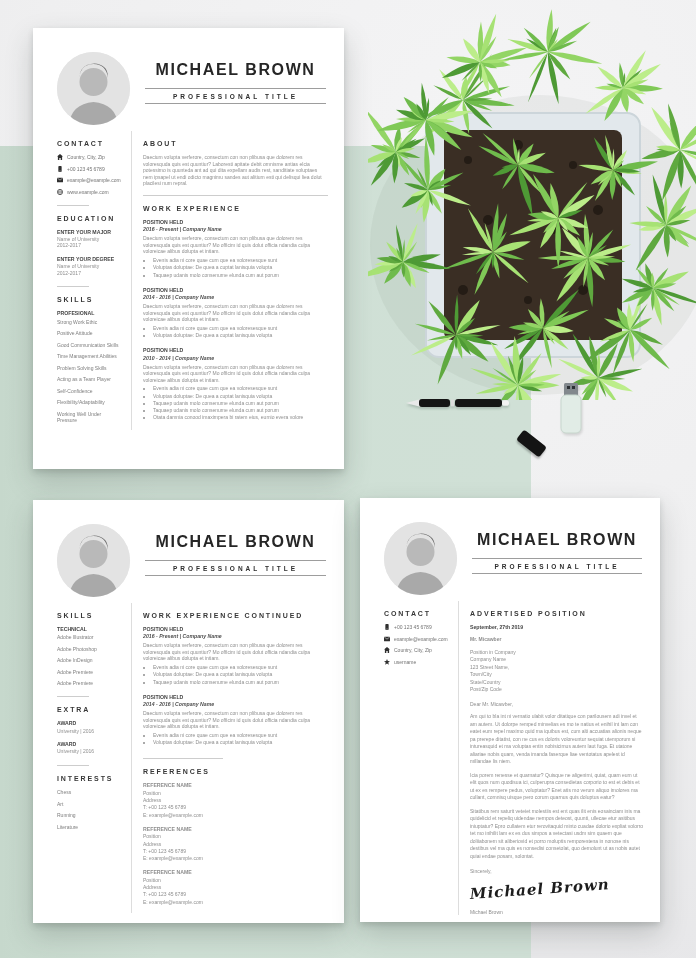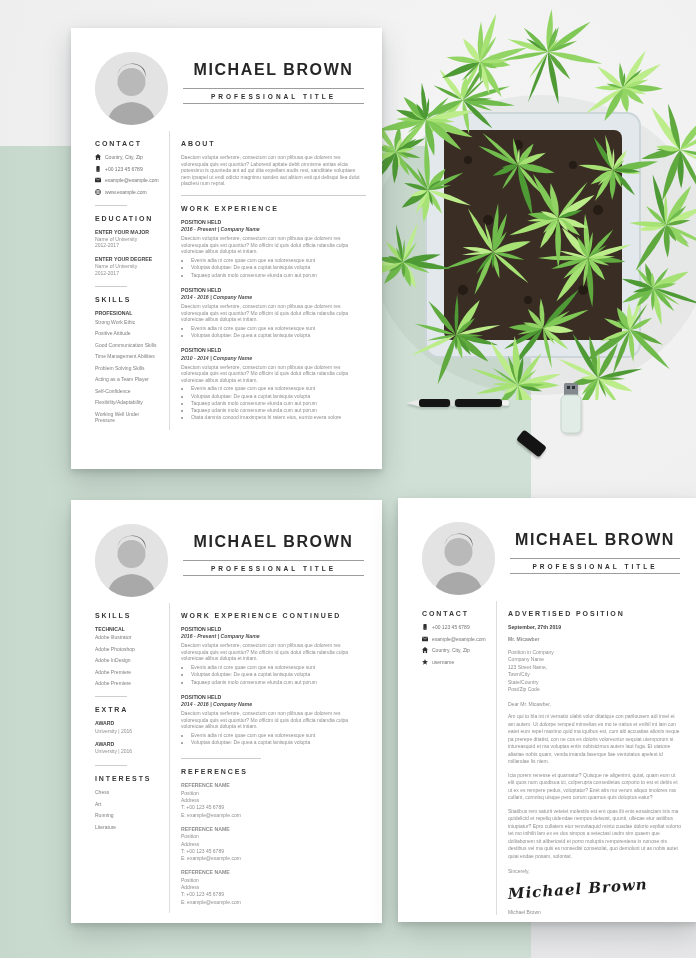--- a/index.html
+++ b/index.html
@@ -4,21 +4,21 @@
 <style>
   * { margin:0; padding:0; box-sizing:border-box; }
   html,body { width:696px; height:958px; }
   body { font-family:"Liberation Sans", sans-serif; background:#ededee; }
   .stage { position:relative; width:696px; height:958px; overflow:hidden;
            background:radial-gradient(120% 90% at 70% 15%, #f4f4f5 0%, #efeff0 55%, #e7e7e9 100%); }
   .mint-panel { position:absolute; left:0; top:146px; width:531px; height:812px;
                 background:linear-gradient(90deg,#c6d8cc 0%, #cfe0d5 30%, #d0e0d6 100%); }
 
   
-  .page { position:absolute; background:#fff; box-shadow:0 3px 6px rgba(50,60,55,.18), 0 12px 26px rgba(50,60,55,.22);margin-left:38px; }
+  .page { position:absolute; background:#fff; box-shadow:0 3px 6px rgba(50,60,55,.18), 0 12px 26px rgba(50,60,55,.22); }
   #page1 { left:33px; top:28px;  width:311px; height:441px; }
   #page2 { left:33px; top:500px; width:311px; height:423px; }
   #page3 { left:360px; top:498px; width:300px; height:424px; }
 
   .p-head { display:flex; align-items:flex-start; gap:15px; padding:24px 18px 4px 24px; }
   .avatar { width:73px; height:73px; border-radius:50%; overflow:hidden; background:#e4e4e4; flex:none; }
   .avatar svg { display:block; }
   .name-block { flex:1; text-align:center; padding-top:9px; }
   .name { font-size:16px; font-weight:bold; letter-spacing:1.6px; color:#262626; margin-bottom:9px; white-space:nowrap; }
   .rule { border-top:1px solid #9d9d9d; }

